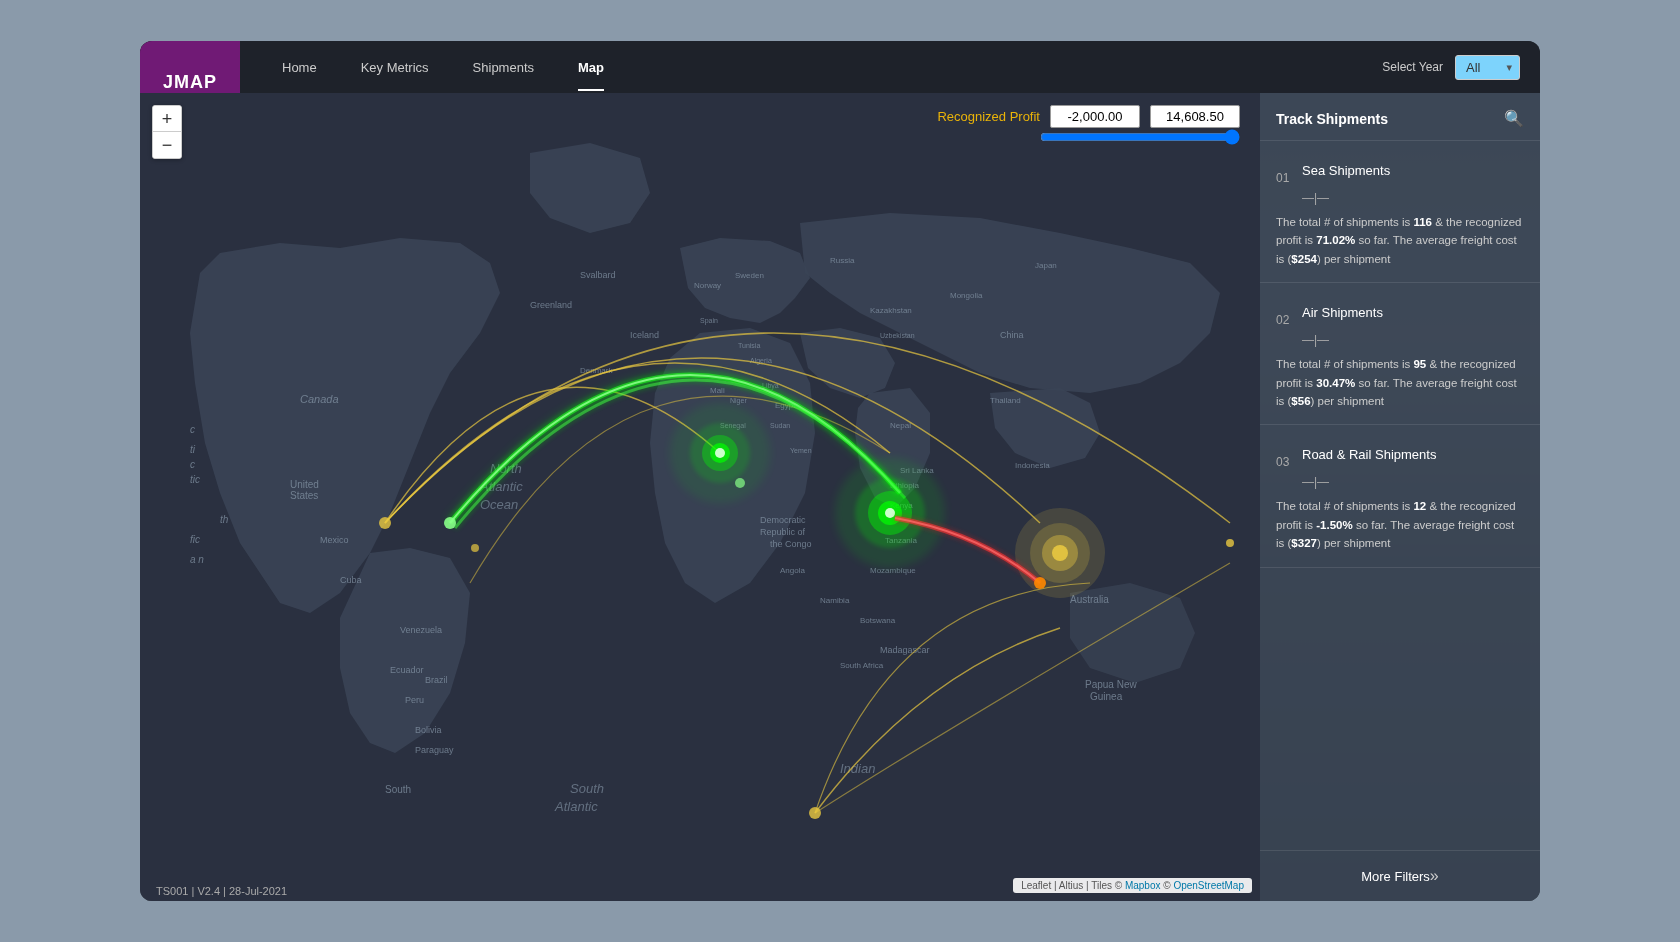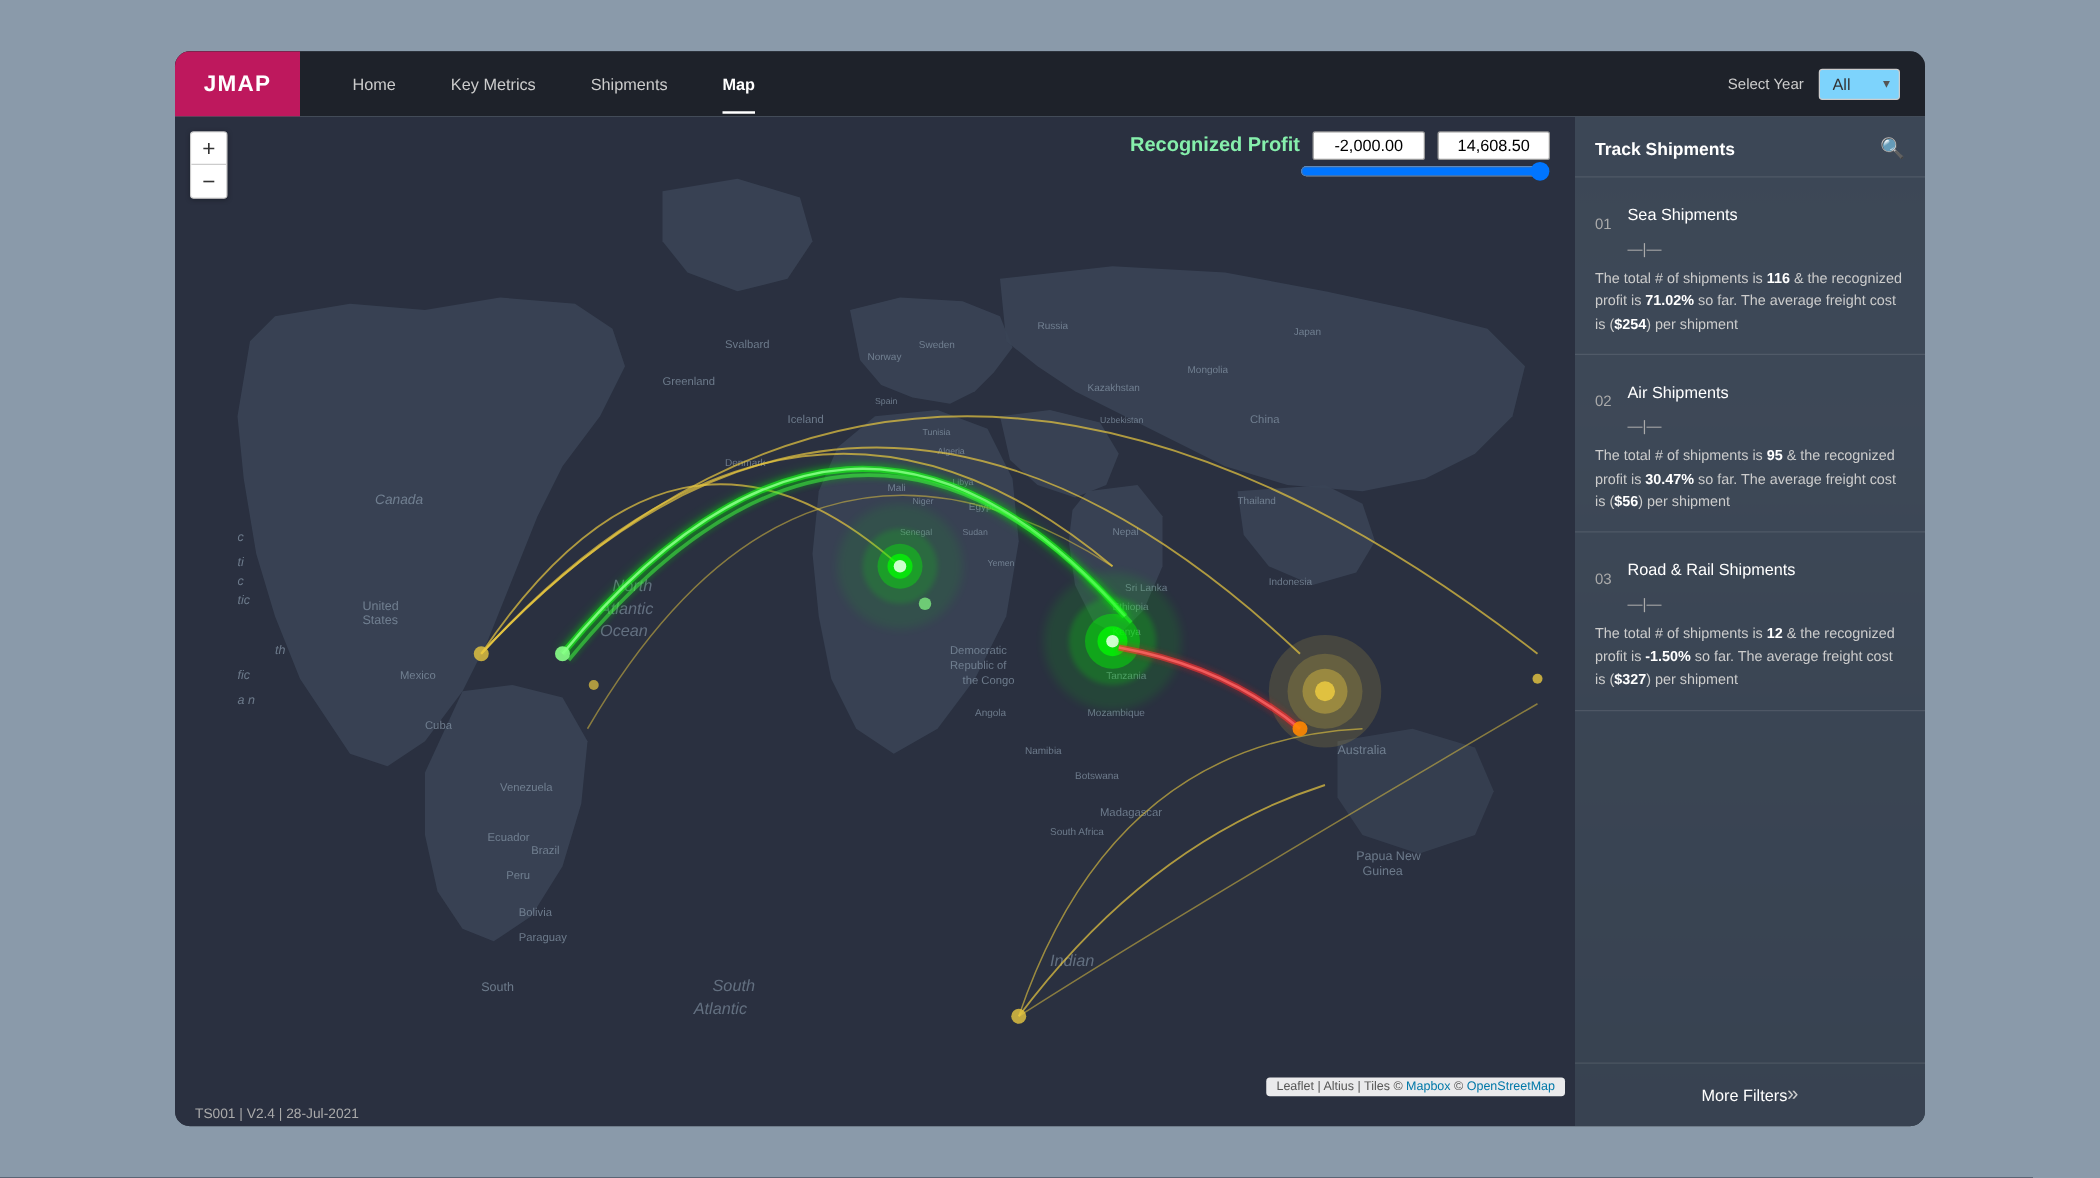--- a/index.html
+++ b/index.html
@@ -27,23 +27,23 @@
       background: rgba(30,34,42,0.95);
       display: flex;
       align-items: center;
       flex-shrink: 0;
       z-index: 10;
       position: relative;
     }
     .logo-box {
       width: 100px;
       height: 52px;
-      background: #be185d;
-      display: flex;
-      align-items: center;
+      background: #701a75;
+      display: flex;
+      align-items: flex-end;
       justify-content: center;
       flex-shrink: 0;
     }
     .logo-text {
       color: white;
       font-size: 18px;
       font-weight: 700;
       letter-spacing: 1px;
     }
     .nav-links {
@@ -163,23 +163,23 @@
     .profit-filter {
       position: absolute;
       top: 12px;
       right: 20px;
       z-index: 20;
       display: flex;
       align-items: center;
       gap: 10px;
     }
     .profit-label {
-      color: #86efac;
-      font-size: 16px;
-      font-weight: 700;
+      color: #eab308;
+      font-size: 13px;
+      font-weight: 400;
     }
     .profit-input {
       background: white;
       border: 1px solid #999;
       border-radius: 2px;
       padding: 3px 8px;
       font-size: 13px;
       width: 90px;
       text-align: center;
     }
@@ -190,21 +190,21 @@
       z-index: 20;
       width: 200px;
     }
     .profit-slider {
       width: 100%;
       cursor: pointer;
     }
     
     .attribution {
       position: absolute;
-      bottom: 24px;
+      bottom: 8px;
       right: 8px;
       z-index: 20;
       background: rgba(255,255,255,0.9);
       border-radius: 3px;
       padding: 2px 8px;
       font-size: 10px;
       color: #555;
       margin-top: 32px;
     }
     .attribution a { color: #0078A8; text-decoration: none; }

